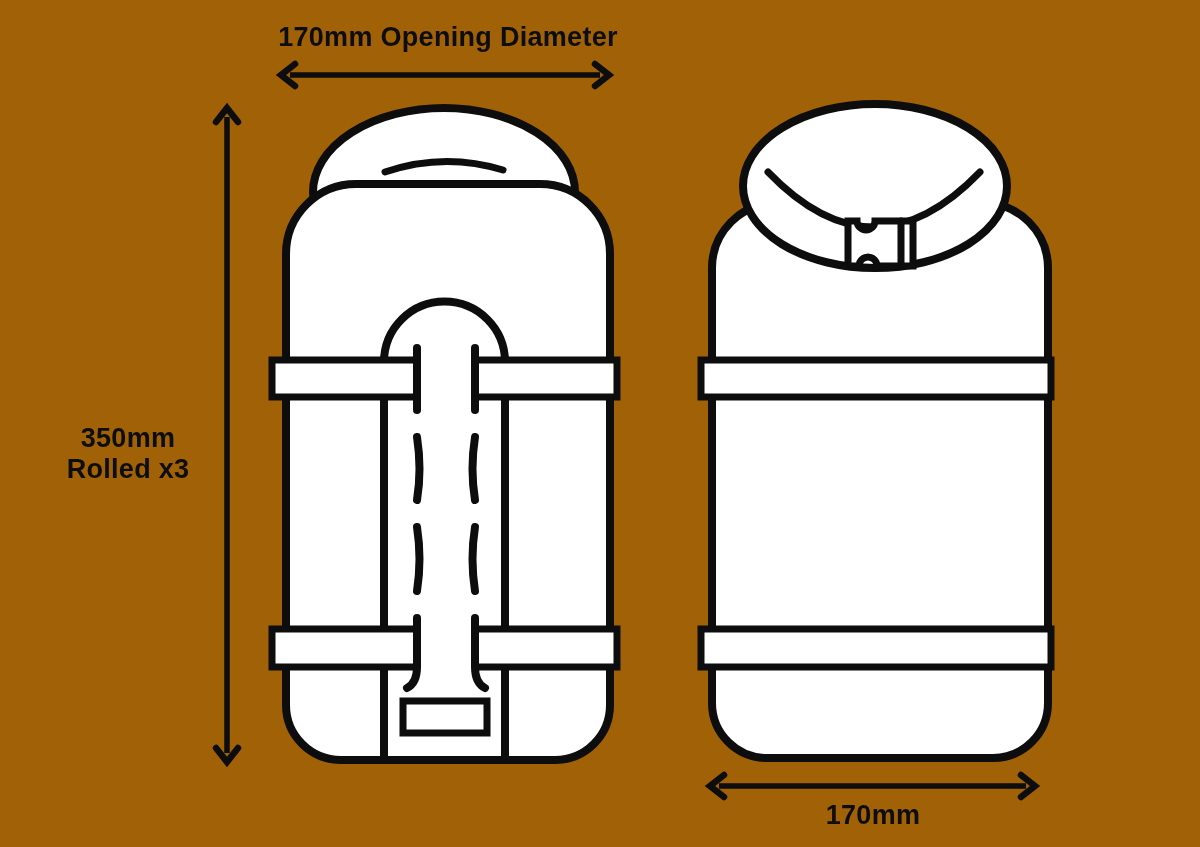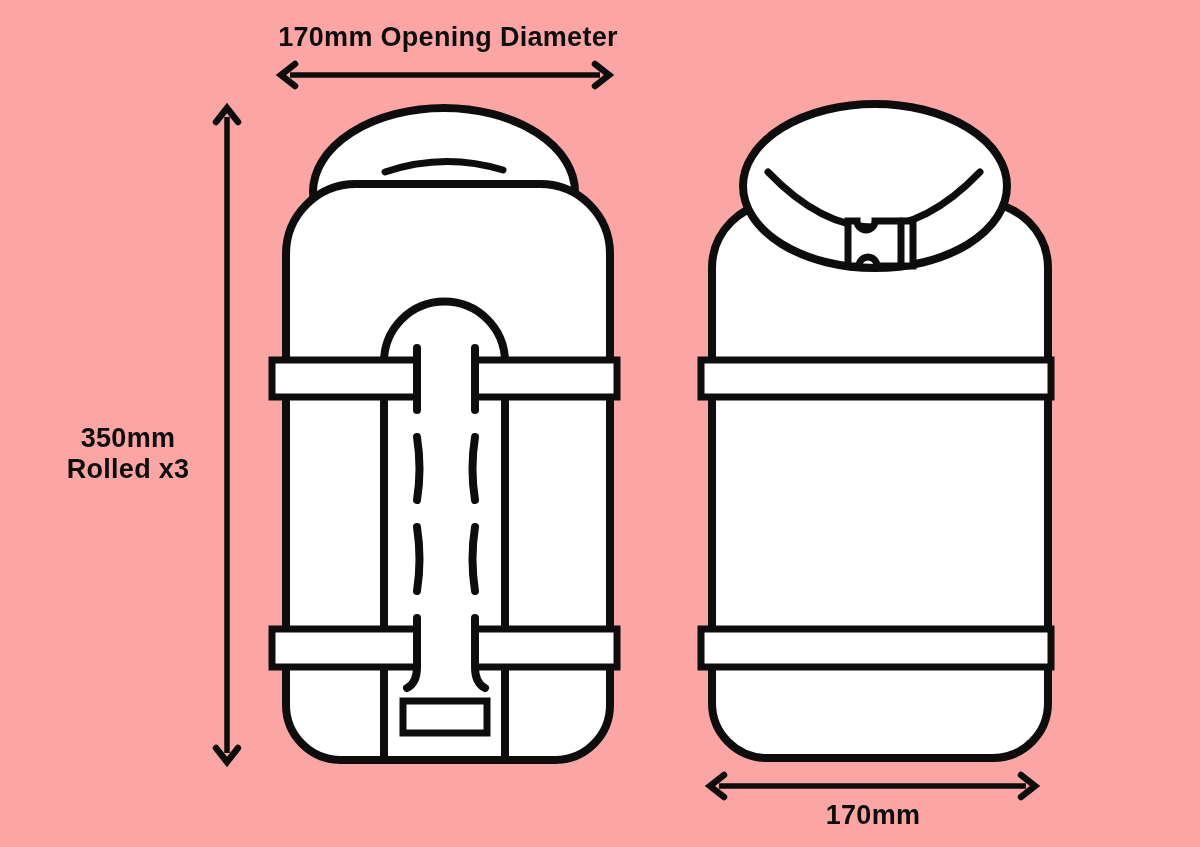--- a/index.html
+++ b/index.html
@@ -4,21 +4,21 @@
 <style>
   html, body {
     margin: 0;
     padding: 0;
     background: #ffffff;
   }
   .canvas {
     position: relative;
     width: 1200px;
     height: 847px;
-    background: #fca5a5;
+    background: #a16207;
     overflow: hidden;
     font-family: "Liberation Sans", sans-serif;
   }
   svg { display: block; }
   .dim-label {
     font-family: "Liberation Sans", sans-serif;
     font-weight: 700;
     font-size: 27px;
     letter-spacing: 0.3px;
     fill: #0d0d0d;

